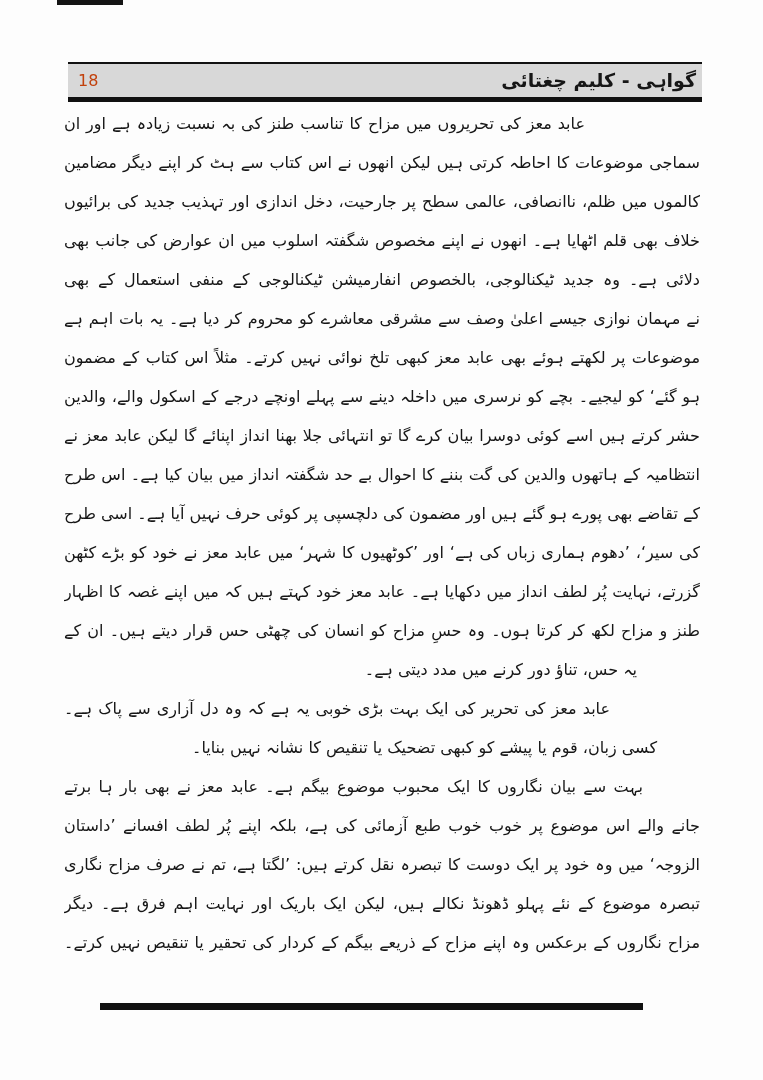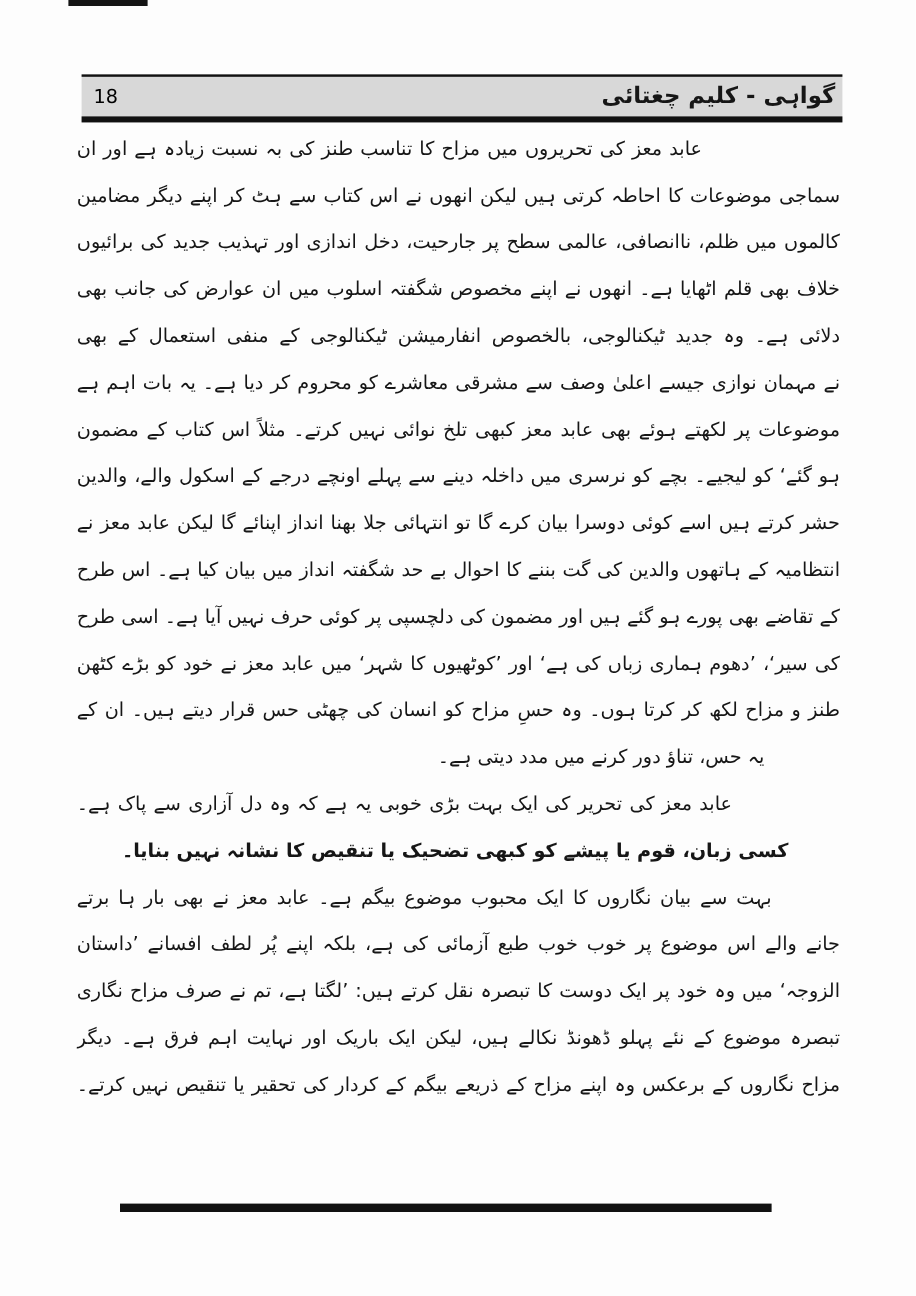--- a/index.html
+++ b/index.html
@@ -45,21 +45,21 @@
   }
   #header .title {
     font-size: 19px;
     font-weight: bold;
     line-height: 33px;
     white-space: nowrap;
     margin-left: 24px;
   }
   #header .pagenum {
     font-size: 16px;
-    color: #000000;
+    color: #c2410c;
     direction: ltr;
   }
   
   #page-text {
     position: absolute;
     left: 64px;
     top: 104px;
     width: 636px;
     direction: rtl;
   }
@@ -75,21 +75,21 @@
   }
   .line.first-1 { padding-right: 115px; }
   .line.first-2 { padding-right: 90px; }
   .line.first-3 { padding-right: 57px; }
   .line.end-1,
   .line.end-2 {
     text-align: left;
     text-align-last: right;
   }
   .line.end-1 { padding-right: 63px; }
-  .line.end-2 { padding-right: 43px; font-weight: bold; }
+  .line.end-2 { padding-right: 43px; }
   
   #footer-rule {
     position: absolute;
     left: 100px;
     top: 1003px;
     width: 543px;
     height: 7px;
     background: var(--rule-color, #111);
   }
 </style>
@@ -110,20 +110,21 @@
       <div class="line body">کالموں میں ظلم، ناانصافی، عالمی سطح پر جارحیت، دخل اندازی اور تہذیب جدید کی برائیوں کے</div>
       <div class="line body">خلاف بھی قلم اٹھایا ہے۔ انھوں نے اپنے مخصوص شگفتہ اسلوب میں ان عوارض کی جانب بھی توجہ</div>
       <div class="line body">دلائی ہے۔ وہ جدید ٹیکنالوجی، بالخصوص انفارمیشن ٹیکنالوجی کے منفی استعمال کے بھی مخالف ہیں جس</div>
       <div class="line body">نے مہمان نوازی جیسے اعلیٰ وصف سے مشرقی معاشرے کو محروم کر دیا ہے۔ یہ بات اہم ہے کہ ان تلخ</div>
       <div class="line body">موضوعات پر لکھتے ہوئے بھی عابد معز کبھی تلخ نوائی نہیں کرتے۔ مثلاً اس کتاب کے مضمون ’ڈیڈی فیل</div>
       <div class="line body">ہو گئے‘ کو لیجیے۔ بچے کو نرسری میں داخلہ دینے سے پہلے اونچے درجے کے اسکول والے، والدین کا جو</div>
       <div class="line body">حشر کرتے ہیں اسے کوئی دوسرا بیان کرے گا تو انتہائی جلا بھنا انداز اپنائے گا لیکن عابد معز نے اسکول</div>
       <div class="line body">انتظامیہ کے ہاتھوں والدین کی گت بننے کا احوال بے حد شگفتہ انداز میں بیان کیا ہے۔ اس طرح طنز</div>
       <div class="line body">کے تقاضے بھی پورے ہو گئے ہیں اور مضمون کی دلچسپی پر کوئی حرف نہیں آیا ہے۔ اسی طرح ’لائبریری</div>
       <div class="line body">کی سیر‘، ’دھوم ہماری زباں کی ہے‘ اور ’کوٹھیوں کا شہر‘ میں عابد معز نے خود کو بڑے کٹھن مرحلوں سے</div>
+      <div class="line body">گزرتے، نہایت پُر لطف انداز میں دکھایا ہے۔ عابد معز خود کہتے ہیں کہ میں اپنے غصہ کا اظہار</div>
       <div class="line body">طنز و مزاح لکھ کر کرتا ہوں۔ وہ حسِ مزاح کو انسان کی چھٹی حس قرار دیتے ہیں۔ ان کے بقول</div>
       <div class="line end-1">یہ حس، تناؤ دور کرنے میں مدد دیتی ہے۔</div>
       <div class="line first-2">عابد معز کی تحریر کی ایک بہت بڑی خوبی یہ ہے کہ وہ دل آزاری سے پاک ہے۔ انھوں نے</div>
       <div class="line end-2">کسی زبان، قوم یا پیشے کو کبھی تضحیک یا تنقیص کا نشانہ نہیں بنایا۔</div>
       <div class="line first-3">بہت سے بیان نگاروں کا ایک محبوب موضوع بیگم ہے۔ عابد معز نے بھی بار ہا برتے</div>
       <div class="line body">جانے والے اس موضوع پر خوب خوب طبع آزمائی کی ہے، بلکہ اپنے پُر لطف افسانے ’داستان معرکۃ</div>
       <div class="line body">الزوجہ‘ میں وہ خود پر ایک دوست کا تبصرہ نقل کرتے ہیں: ’لگتا ہے، تم نے صرف مزاح نگاری کے لیے</div>
       <div class="line body">تبصرہ موضوع کے نئے پہلو ڈھونڈ نکالے ہیں، لیکن ایک باریک اور نہایت اہم فرق ہے۔ دیگر</div>
       <div class="line body">مزاح نگاروں کے برعکس وہ اپنے مزاح کے ذریعے بیگم کے کردار کی تحقیر یا تنقیص نہیں کرتے۔ ان</div>
     </div>

